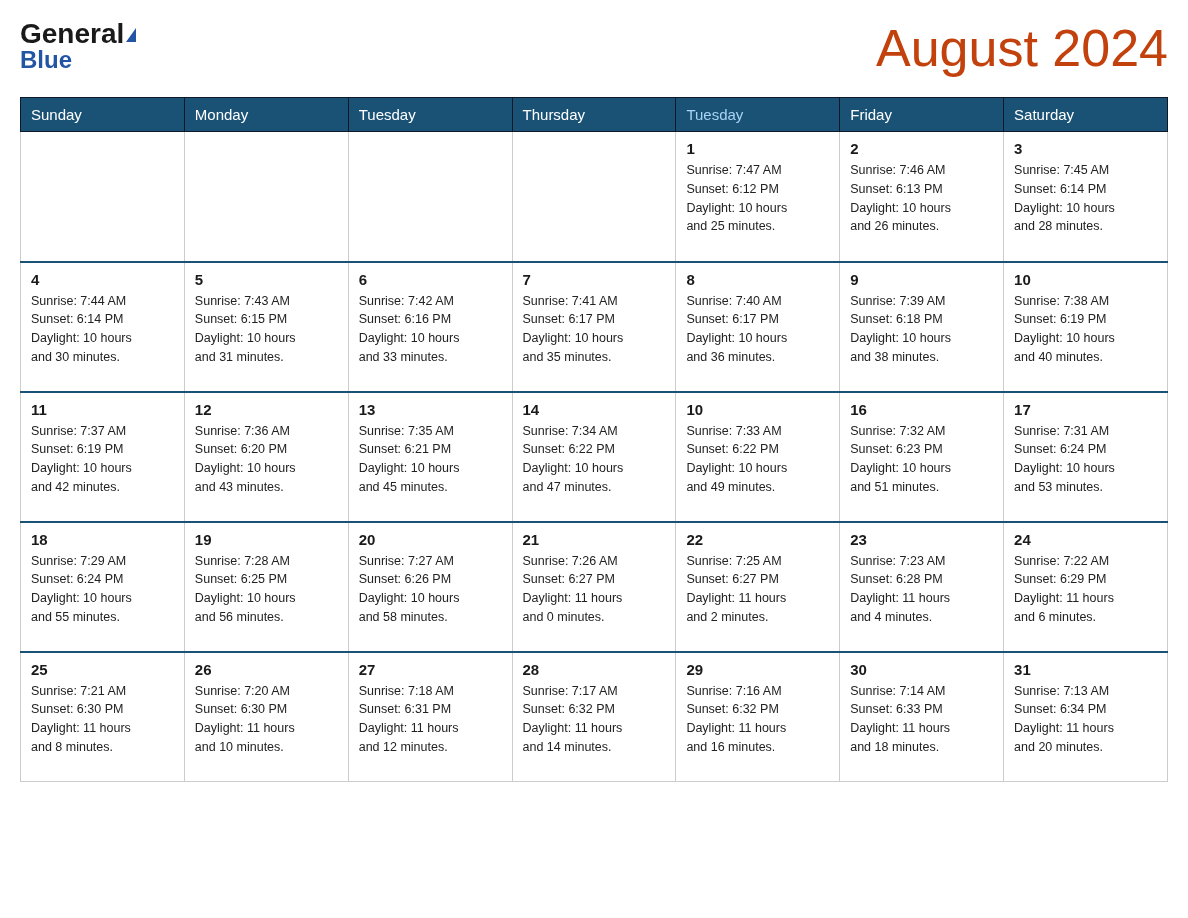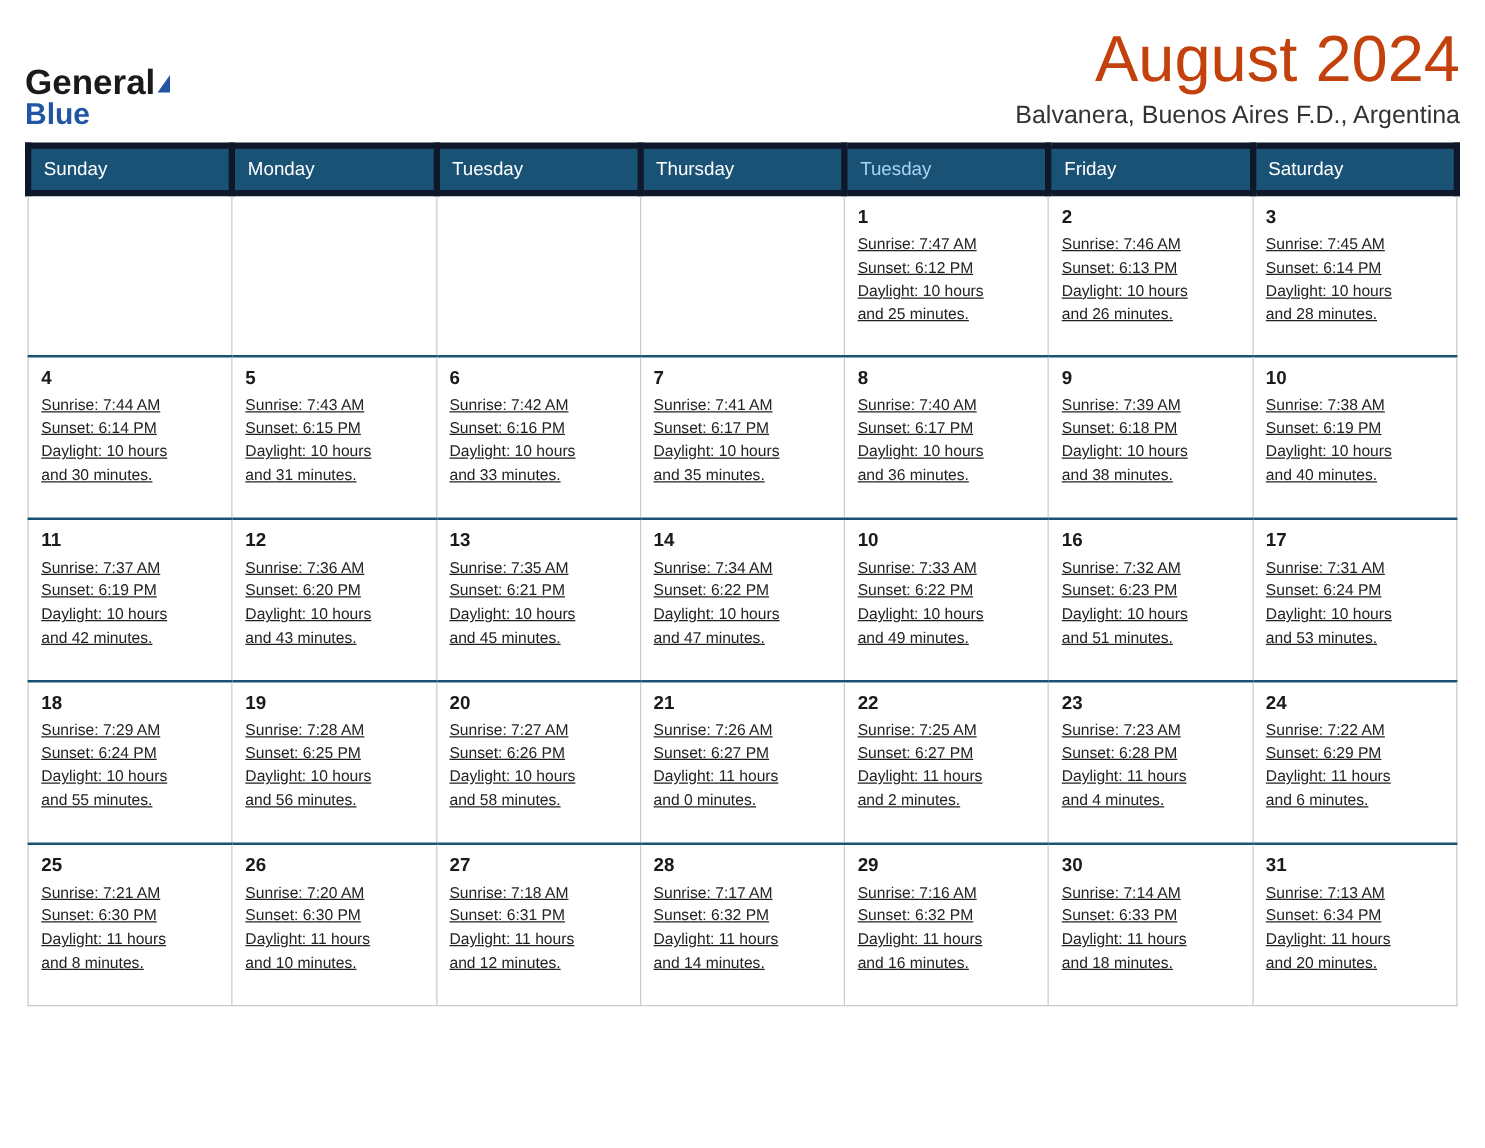--- a/index.html
+++ b/index.html
@@ -5,23 +5,23 @@
     * { box-sizing: border-box; margin: 0; padding: 0; }
     body {
       font-family: Arial, sans-serif;
       background: #fff;
       padding: 20px;
       width: 1188px;
       min-height: 918px;
     }
     .header {
       display: flex;
-      align-items: flex-end;
+      align-items: flex-start;
       justify-content: space-between;
-      margin-bottom: 10px;
+      margin-bottom: 20px;
     }
     .logo {
       display: flex;
       flex-direction: column;
       align-items: flex-start;
     }
     .logo-general {
       font-size: 28px;
       font-weight: bold;
       color: #1a1a1a;
@@ -63,21 +63,21 @@
       width: 100%;
       border-collapse: collapse;
       margin-top: 10px;
     }
     .calendar-table th {
       background-color: #1a5276;
       color: #fff;
       padding: 8px 10px;
       font-size: 15px;
       font-weight: normal;
-      border: 5px solid #0f172a;
+      border: 1px solid #0f172a;
       text-align: left;
     }
     .calendar-table th.thursday-col {
       color: #a8d4f5;
     }
     .calendar-table td {
       border: 1px solid #ccc;
       vertical-align: top;
       padding: 8px 10px;
       width: 14.28%;
@@ -91,21 +91,20 @@
       font-size: 15px;
       font-weight: bold;
       color: #1a1a1a;
       display: block;
       margin-bottom: 4px;
     }
     .cell-info {
       font-size: 12.5px;
       color: #222;
       line-height: 1.5;
-      text-decoration: underline;
     }
     .empty-cell {
       background: #f9f9f9;
     }
     .row-divider td {
       border-top: 2px solid #1a5276;
     }
   </style>
 </head>
 <body>
@@ -114,21 +113,20 @@
   <div class="logo">
     <div>
       <span class="logo-general">General</span><span class="logo-triangle"></span>
     </div>
     <div>
       <span class="logo-blue">Blue</span>
     </div>
   </div>
   <div class="title-block">
     <div class="month-title">August 2024</div>
-    <div class="location-title">Balvanera, Buenos Aires F.D., Argentina</div>
   </div>
 </div>
 
 <table class="calendar-table">
   <thead>
     <tr>
       <th>Sunday</th>
       <th>Monday</th>
       <th>Tuesday</th>
       <th>Thursday</th>

